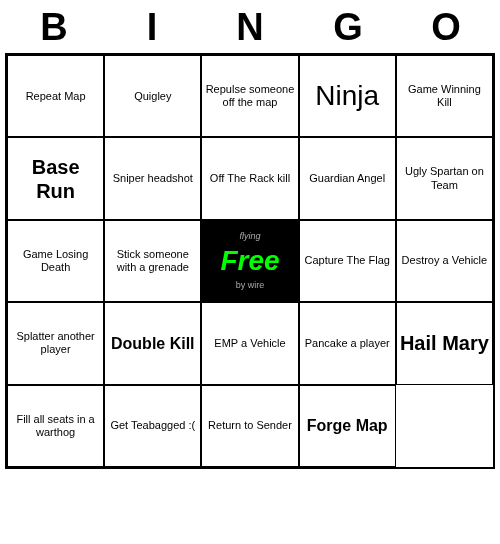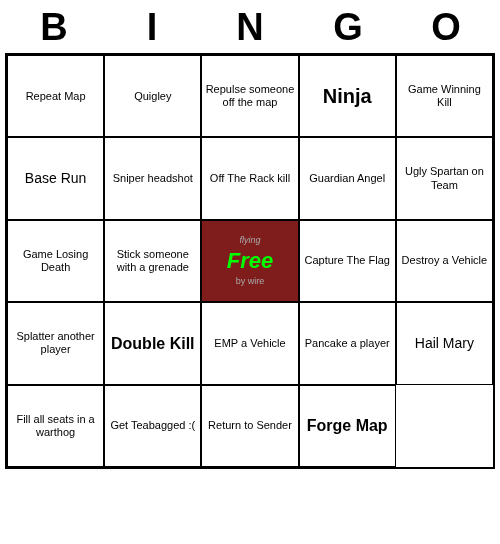--- a/index.html
+++ b/index.html
@@ -39,41 +39,41 @@
       align-items: center;
       justify-content: center;
       text-align: center;
       padding: 3px;
       font-size: 11px;
       line-height: 1.2;
       color: #000;
       background: #fff;
     }
     .cell.large-text {
-      font-size: 14px;
-      font-weight: normal;
+      font-size: 20px;
+      font-weight: bold;
     }
     .cell.medium-text {
       font-size: 16px;
       font-weight: bold;
     }
     .cell.free-space {
-      background: #7f1d1d;
+      background: #000000;
       color: #fff;
       font-size: 10px;
       flex-direction: column;
       gap: 2px;
     }
     .free-flying {
       font-size: 9px;
       color: #aaa;
       font-style: italic;
     }
     .free-main {
-      font-size: 22px;
+      font-size: 28px;
       font-weight: bold;
       font-style: italic;
       color: #0f0;
     }
     .free-bywire {
       font-size: 9px;
       color: #aaa;
     }
     .cell.small-text {
       font-size: 9px;
@@ -94,21 +94,21 @@
 
   <div class="cell">
       <span>Repeat Map</span>
     </div>
   <div class="cell">
       <span>Quigley</span>
     </div>
   <div class="cell">
       <span>Repulse someone off the map</span>
     </div>
-  <div class="cell" style="font-size:20px;font-weight:bold;">
+  <div class="cell" style="font-size:28px;font-weight:normal;">
       <span>Ninja</span>
     </div>
   <div class="cell">
       <span>Game Winning Kill</span>
     </div>
 
   <div class="cell large-text">
       <span>Base Run</span>
     </div>
   <div class="cell">

